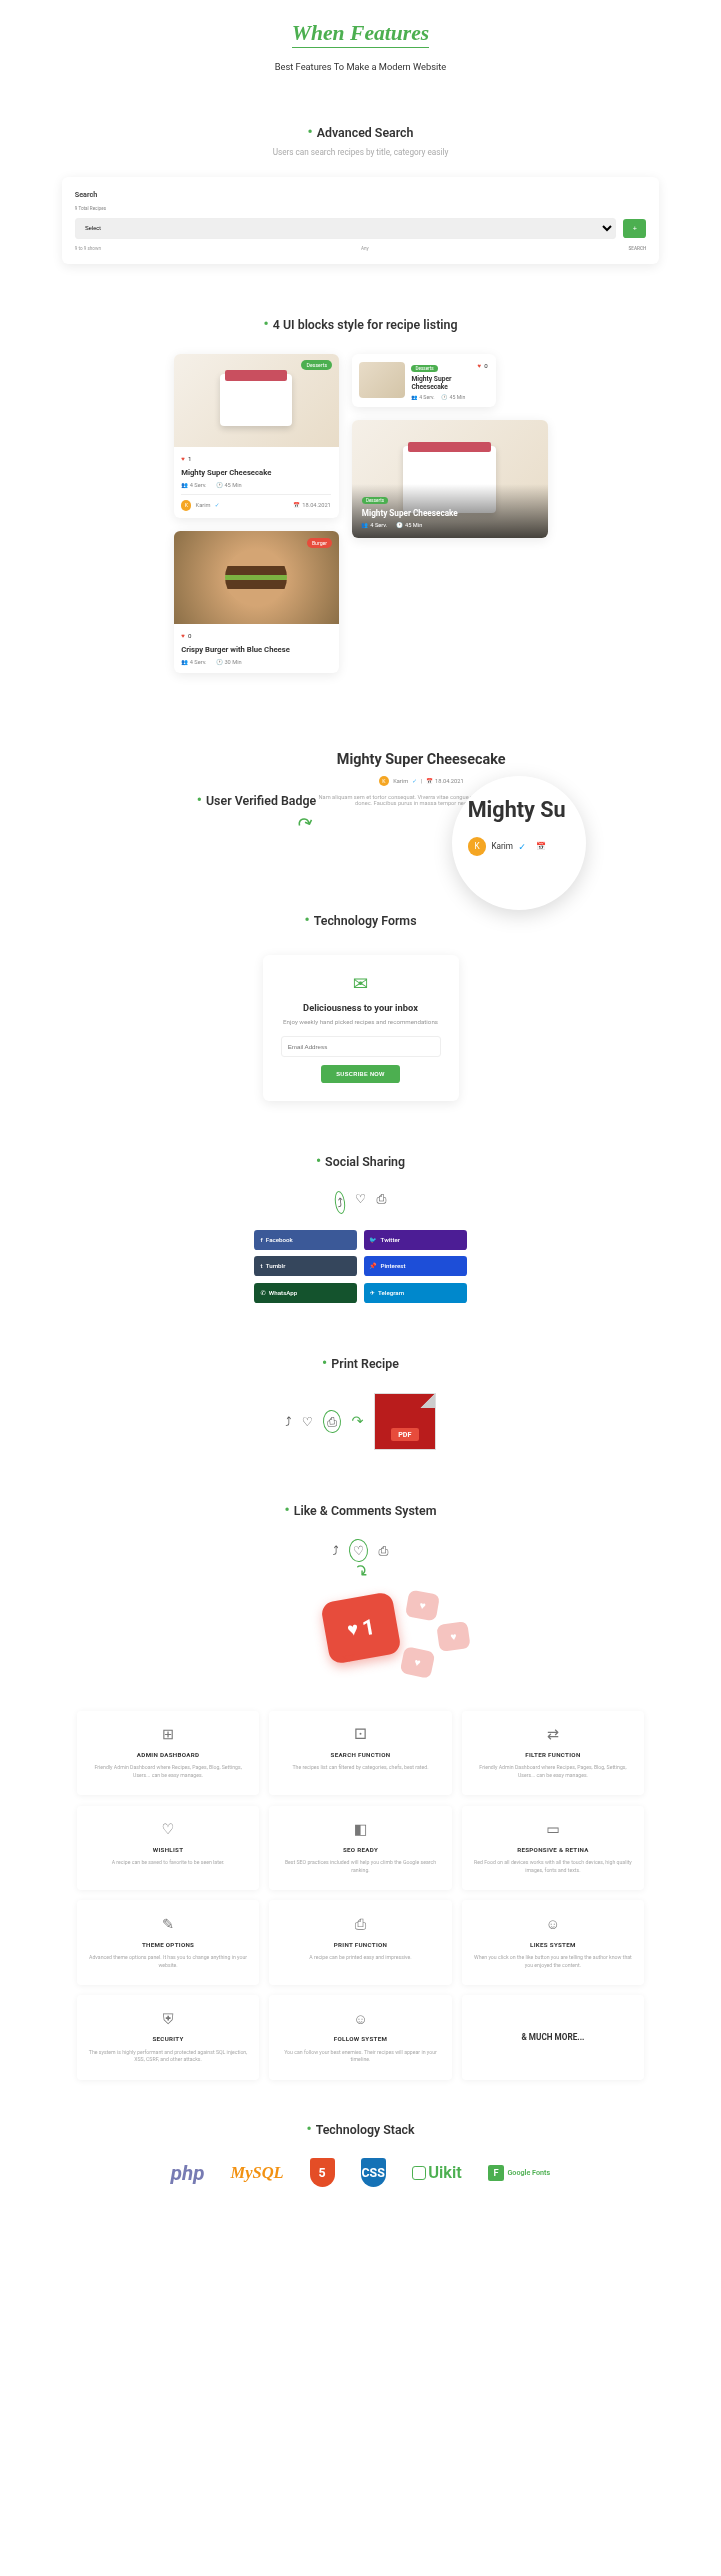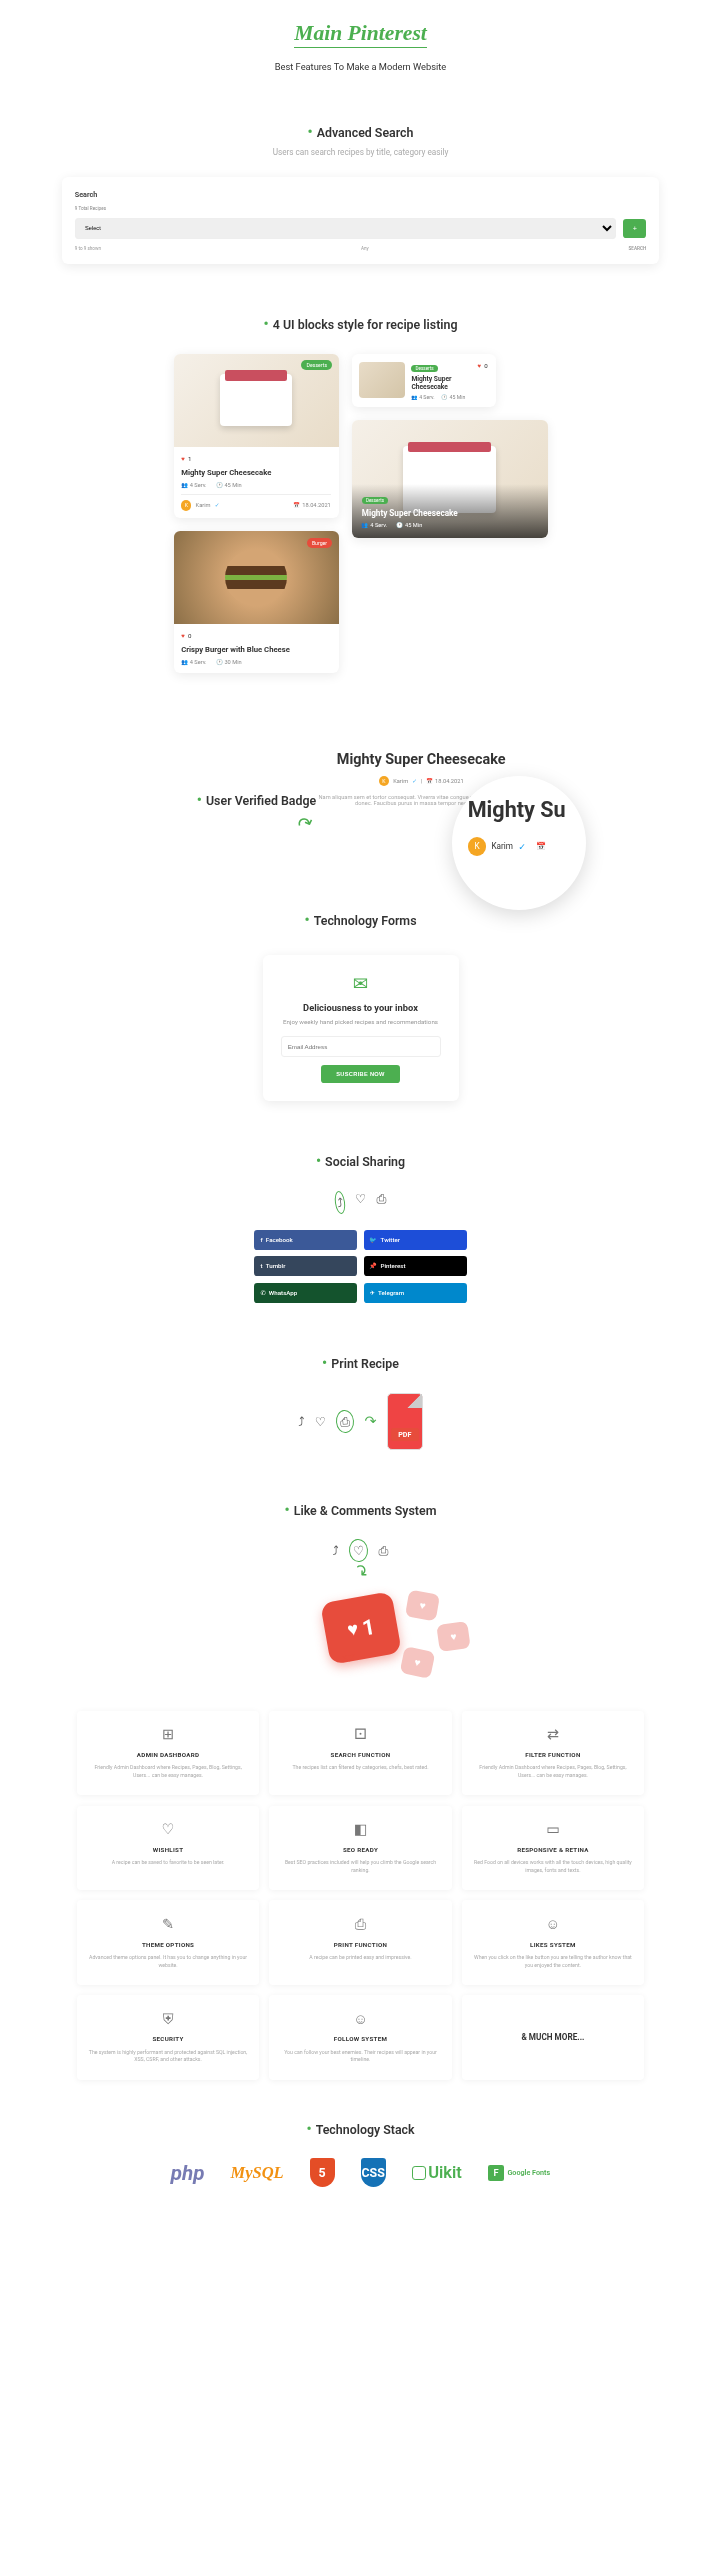--- a/index.html
+++ b/index.html
@@ -62,25 +62,25 @@
 .nl-input { width: 100%; border: 0.5px solid #eee; border-radius: 3.1px; padding: 6.2px; font-size: 6.2px; margin-bottom: 7.7px; }
 .nl-btn { background: #4caf50; color: #fff; border: none; border-radius: 3.1px; padding: 6.2px 15.5px; font-size: 5.7px; font-weight: 600; cursor: pointer; letter-spacing: 0.3px; }
 .nl-btn-full { width: 100%; border-radius: 12.4px; padding: 7.2px; }
 .nl-side { text-align: left; width: 165px; }
 .nl-side-title { font-weight: 700; font-size: 10.3px; margin-bottom: 10.3px; }
 .nl-input-round { width: 100%; border: 0.5px solid #eee; border-radius: 12.4px; padding: 7.2px 10.3px; font-size: 6.2px; margin-bottom: 7.7px; }
 .social-icons { display: flex; gap: 10.3px; justify-content: center; margin: 20.6px 0 15.5px; font-size: 12.4px; color: #555; }
 .social-circle { border: 1px solid #4caf50; border-radius: 50%; padding: 3.1px 1px; transform: rotate(-8deg); }
 .social-grid { display: grid; grid-template-columns: repeat(2, 103px); gap: 6.2px; justify-content: center; }
 .social-btn { padding: 6.2px; border-radius: 3.1px; color: #fff; font-size: 6.2px; font-weight: 500; text-align: left; cursor: pointer; }
-.fb { background: #3b5998; } .tw { background: #1d4ed8; } .tm { background: #35465c; } .pn { background: #000000; } .wa { background: #14532d; } .tg { background: #0088cc; }
+.fb { background: #3b5998; } .tw { background: #4c1d95; } .tm { background: #35465c; } .pn { background: #1d4ed8; } .wa { background: #14532d; } .tg { background: #0088cc; }
 .print-row { display: flex; align-items: center; justify-content: center; gap: 10.3px; margin-top: 20.6px; font-size: 12.4px; color: #555; }
 .print-circle { border: 1px solid #4caf50; border-radius: 50%; padding: 3.1px; transform: rotate(-5deg); }
 .arrow-green { color: #4caf50; font-size: 14.4px; }
-.pdf-icon { width: 36px; height: 57px; background: #ef4444; border: 0.5px solid #ddd; border-radius: 5px; position: relative; display: flex; flex-direction: column; align-items: center; justify-content: flex-end; padding-bottom: 7.7px; }
+.pdf-icon { width: 62px; height: 57px; background: #b91c1c; border: 0.5px solid #ddd; border-radius: 0; position: relative; display: flex; flex-direction: column; align-items: center; justify-content: flex-end; padding-bottom: 7.7px; }
 .pdf-fold { position: absolute; top:0; right:0; width:14.4px; height:14.4px; background: linear-gradient(135deg, transparent 48%, #ccc 50%); }
 .pdf-label { background: #e74c3c; color: #fff; font-size: 7.2px; font-weight: 700; padding: 2.1px 7.2px; border-radius: 2.1px; }
 .like-bubble { position: relative; display: inline-block; margin-top: 15.5px; }
 .bubble-big { width: 72px; height: 62px; background: #e74c3c; border-radius: 12.4px; display: flex; align-items: center; justify-content: center; gap: 4.1px; transform: rotate(-10deg); box-shadow: 0 4.1px 10.3px rgba(231,76,60,0.4); }
 .bubble-big::after { content:''; position:absolute; bottom:-6.2px; left:13px; width:0; height:0; border:6.2px solid transparent; border-top-color:#e74c3c; }
 .bubble-heart { color: #fff; font-size: 18.5px; }
 .bubble-num { color: #fff; font-size: 21.6px; font-weight: 700; }
 .bubble-sm { position: absolute; width: 31px; height: 27px; background: #f5c4c0; border-radius: 7.2px; display:flex; align-items:center; justify-content:center; color:#fff; font-size:10.3px; }
 .bubble-sm1 { top: -5.2px; right: -41px; transform: rotate(10deg); }
 .bubble-sm2 { top: 26px; right: -72px; transform: rotate(-8deg); }
@@ -101,21 +101,21 @@
 .gfonts { color: #4caf50; font-size: 7.2px; font-weight: 600; display:flex; align-items:center; gap:3.1px; }
 .gfonts-icon { background:#4caf50; color:#fff; width:16.5px; height:16.5px; display:flex; align-items:center; justify-content:center; font-size:9.3px; border-radius:2.1px; }
 .badge-burger { position: absolute; top: 6.2px; right: 6.2px; background: #e74c3c; color: #fff; font-size: 5.2px; padding: 2.1px 5.2px; border-radius: 6.2px; }
 </style>
 </head>
 <body>
 
 <div class="container">
 
   <div class="section">
-    <h1 class="main-title">Main Pinterest</h1>
+    <h1 class="main-title">When Features</h1>
     <p class="subtitle">Best Features To Make a Modern Website</p>
   </div>
 
   <div class="section">
     <h2 class="section-title">Advanced Search</h2>
     <p class="section-desc">Users can search recipes by title, category easily</p>
     <div class="search-card">
       <div class="search-label">Search</div>
       <div class="search-meta">9 Total Recipes</div>
       <div class="search-row">

